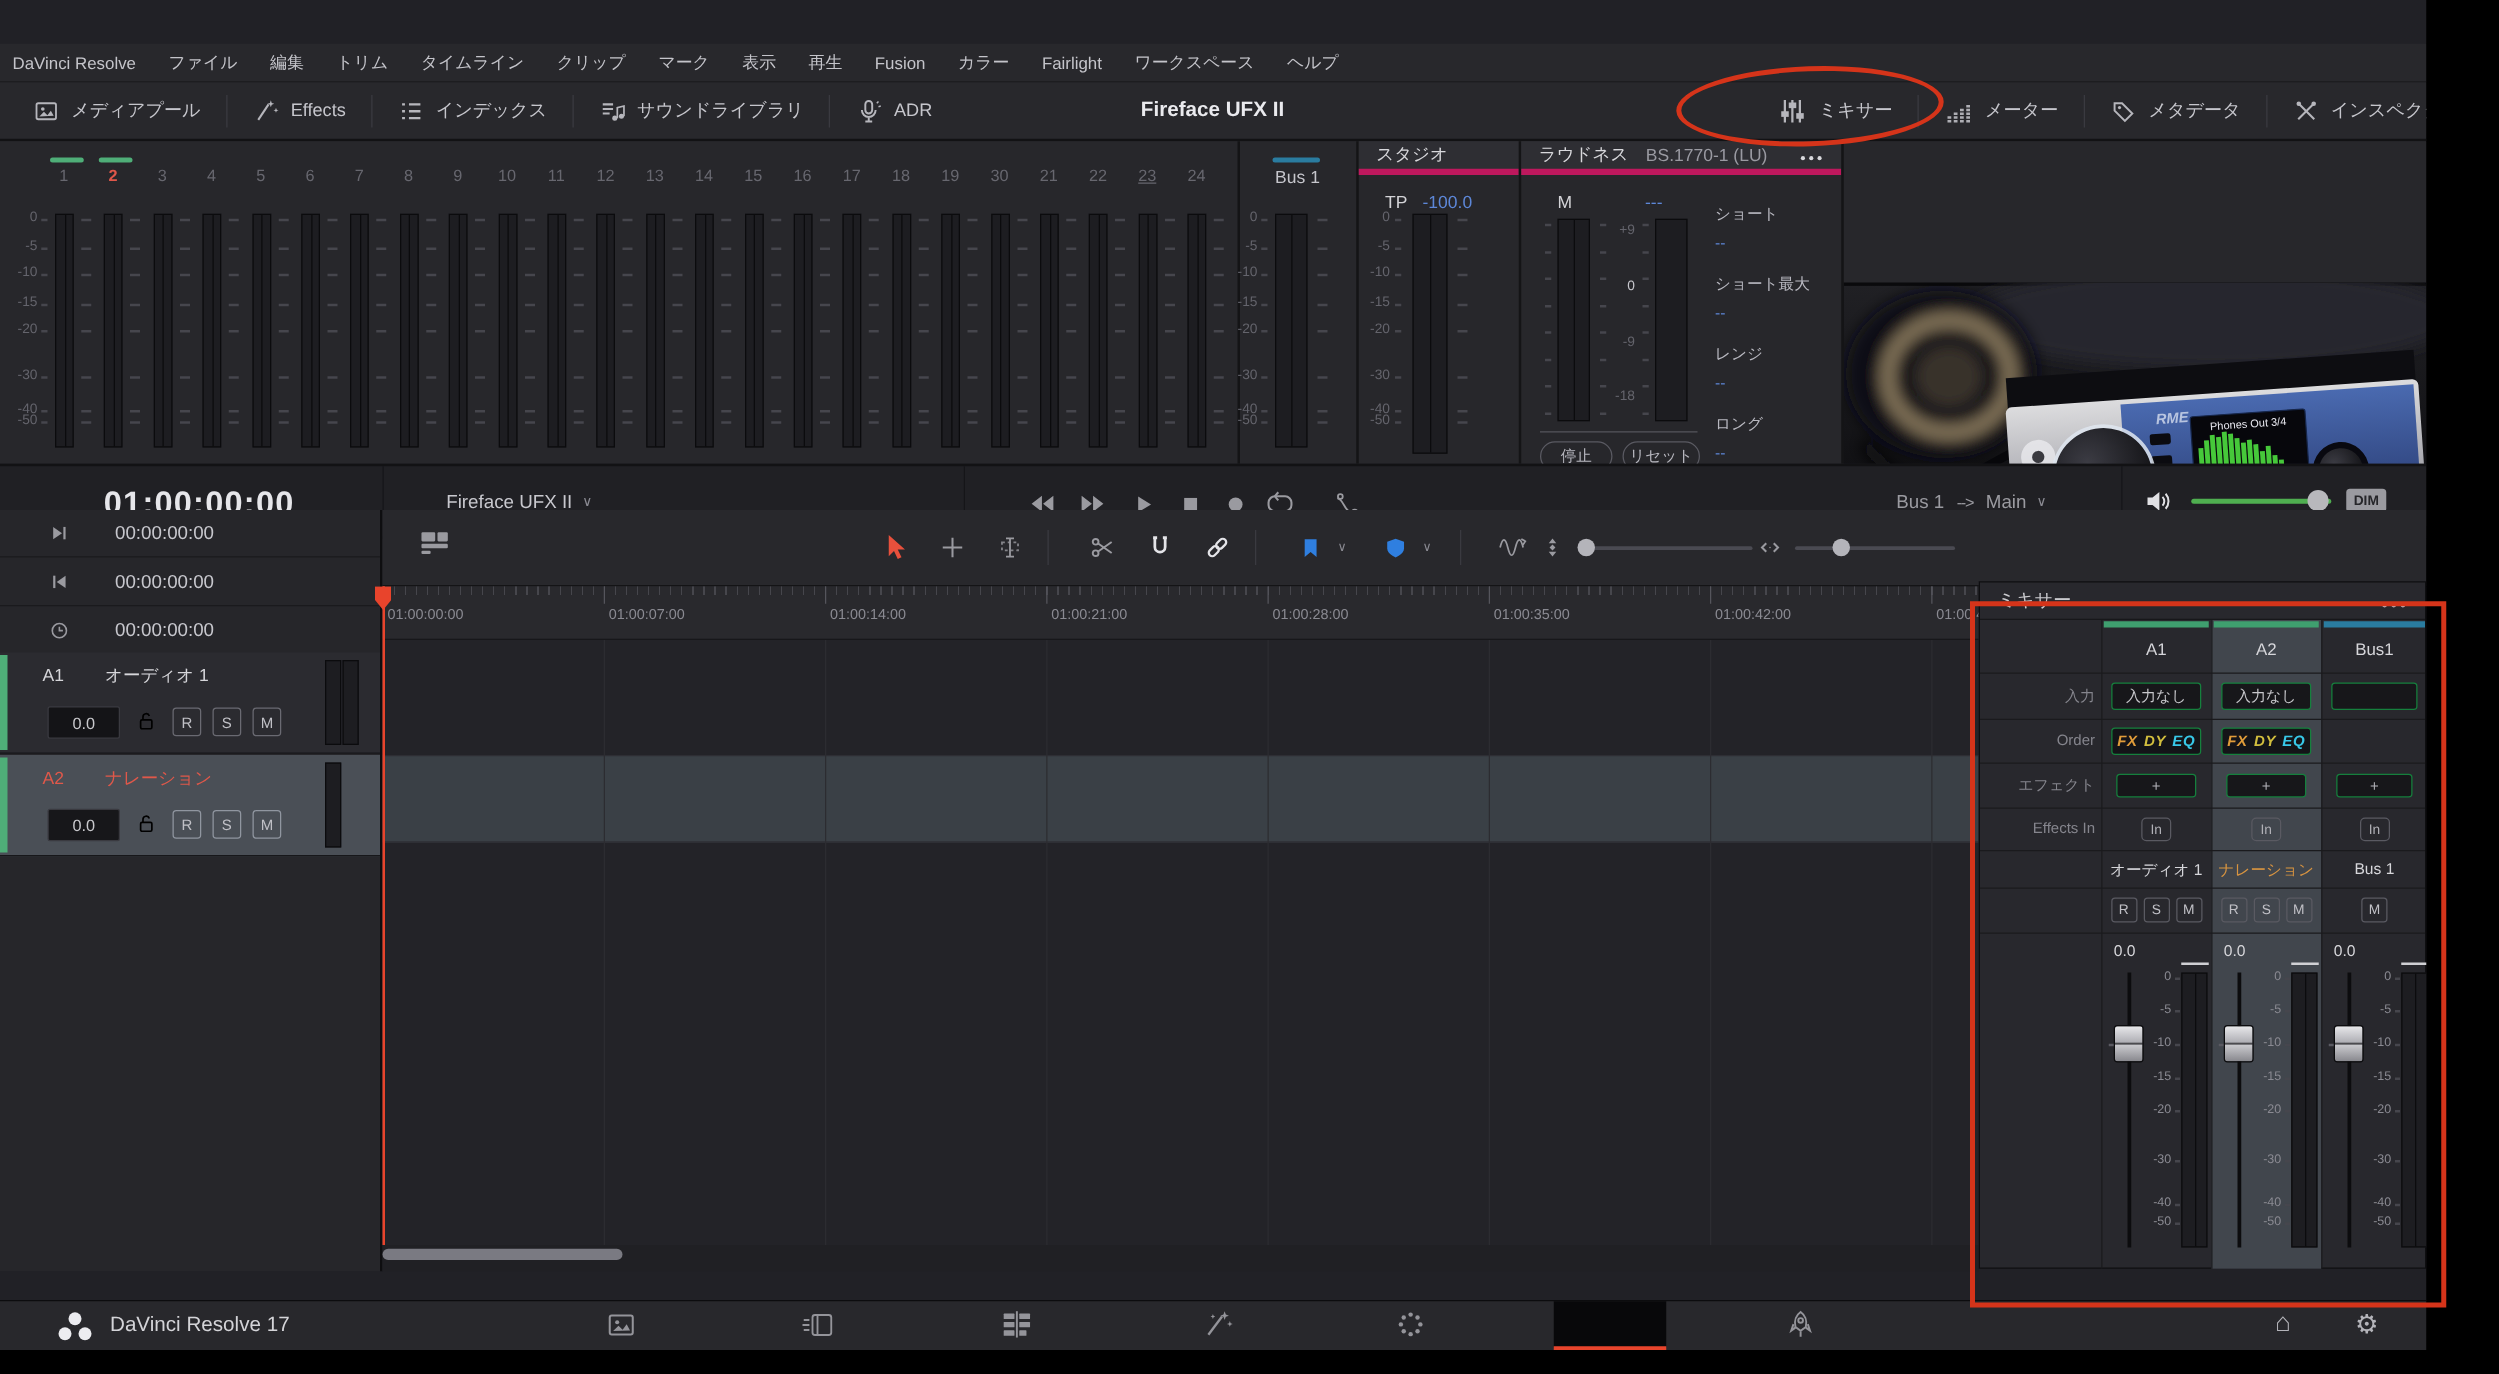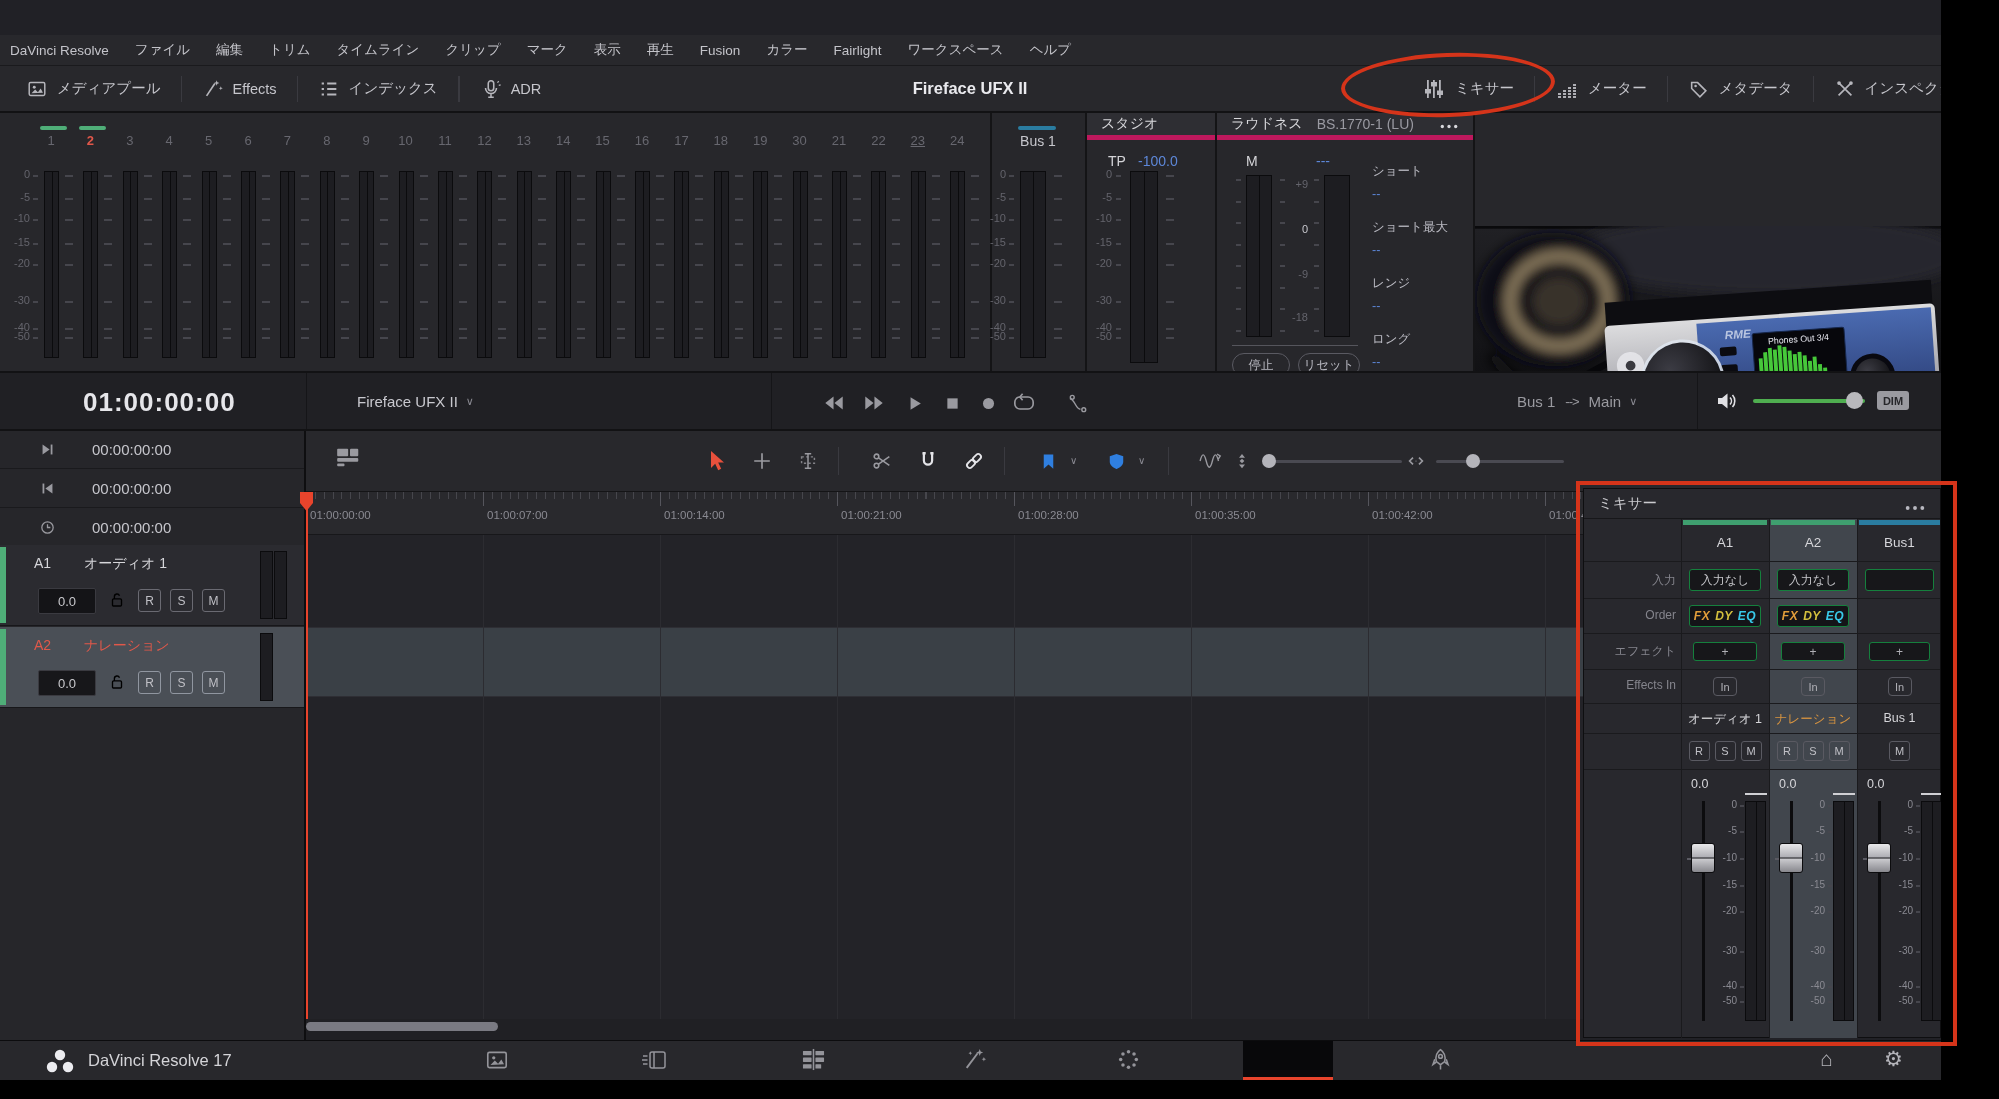--- a/index.html
+++ b/index.html
@@ -66,21 +66,21 @@
   #timecode-main { position:absolute; left:83px; top:14px; font-size:26px; font-weight:bold; color:#e6e6ea; letter-spacing:1px; }
   .vsep { position:absolute; top:0; width:1px; height:56px; background:#151518; }
   .t-ctl { position:absolute; top:0; height:56px; display:flex; align-items:center; color:#9a9aa0; }
   .caret { font-size:11px; color:#8a8a92; margin-left:8px; }
   #vol-track { position:absolute; left:1753px; top:26px; width:112px; height:4px; border-radius:2px; background:#4fae50; }
   #vol-knob { position:absolute; left:1846px; top:19px; width:17px; height:17px; border-radius:50%; background:#b8b8bc; }
   #dim-btn { position:absolute; left:1877px; top:18px; width:32px; height:19px; background:#9a9aa0; border-radius:3px;
     color:#26262a; font-size:11px; font-weight:bold; display:flex; align-items:center; justify-content:center; }
 
   
-  #main { left:0; top:431px; width:1678px; height:609px;text-decoration:underline; }
+  #main { left:0; top:408px; width:1678px; height:609px;text-decoration:underline; }
   #sidebar { position:absolute; left:0; top:0; width:306px; height:609px; background:#26262a; border-right:2px solid #0e0e10; }
   .info-row { position:absolute; left:0; width:304px; height:38px; border-bottom:1px solid #1a1a1d;
     display:flex; align-items:center; }
   .info-row .icon { width:22px; margin-left:36px; color:#9a9aa0; }
   .info-row .tc { margin-left:34px; font-size:15px; color:#c6c6cc; }
   .track-block { position:absolute; left:0; width:304px; }
   .rsm-btn { border:1px solid #6a6a72; border-radius:3px; width:23px; height:23px; display:flex; align-items:center;
     justify-content:center; font-size:12px; color:#c0c0c6; background:transparent; }
   .gain-box { background:#141417; border:1px solid #3a3a40; border-radius:2px; width:58px; height:26px;
     display:flex; align-items:center; justify-content:center; font-size:13px; color:#c8c8cc; }
@@ -195,20 +195,31 @@
           <div class="tb-sep"></div>
           <div class="tb-btn">
             <span class="icon">
               <svg viewBox="0 0 24 24" width="22" height="22" stroke="currentColor" stroke-width="2" fill="none">
                 <path d="M4 6h2.5M4 12h2.5M4 18h2.5M10 6h10M10 12h10M10 18h10"></path>
               </svg>
             </span>
             <span class="lbl">インデックス</span>
           </div>
           <div class="tb-sep"></div>
+          <div class="tb-btn">
+            <span class="icon">
+              <svg viewBox="0 0 24 24" width="22" height="22">
+                <path d="M3.5 6h9M3.5 10h9M3.5 14h6" stroke="currentColor" stroke-width="1.8"></path>
+                <circle cx="14" cy="18" r="2.2" fill="currentColor"></circle>
+                <circle cx="19.8" cy="16.4" r="2.2" fill="currentColor"></circle>
+                <path d="M16.2 18V8.8l5.8-1.4v9" stroke="currentColor" stroke-width="1.5" fill="none"></path>
+              </svg>
+            </span>
+            <span class="lbl">サウンドライブラリ</span>
+          </div>
           <div class="tb-sep"></div>
           <div class="tb-btn">
             <span class="icon">
               <svg viewBox="0 0 24 24" width="22" height="22" fill="none" stroke="currentColor" stroke-width="1.7">
                 <rect x="9" y="3" width="6" height="11" rx="3"></rect>
                 <path d="M6 11a6 6 0 0012 0M12 17v4M9 21h6"></path>
                 <path d="M19 5l1.5-1.5M20.5 8l2-.5" stroke-width="1.3"></path>
               </svg>
             </span>
             <span class="lbl">ADR</span>

